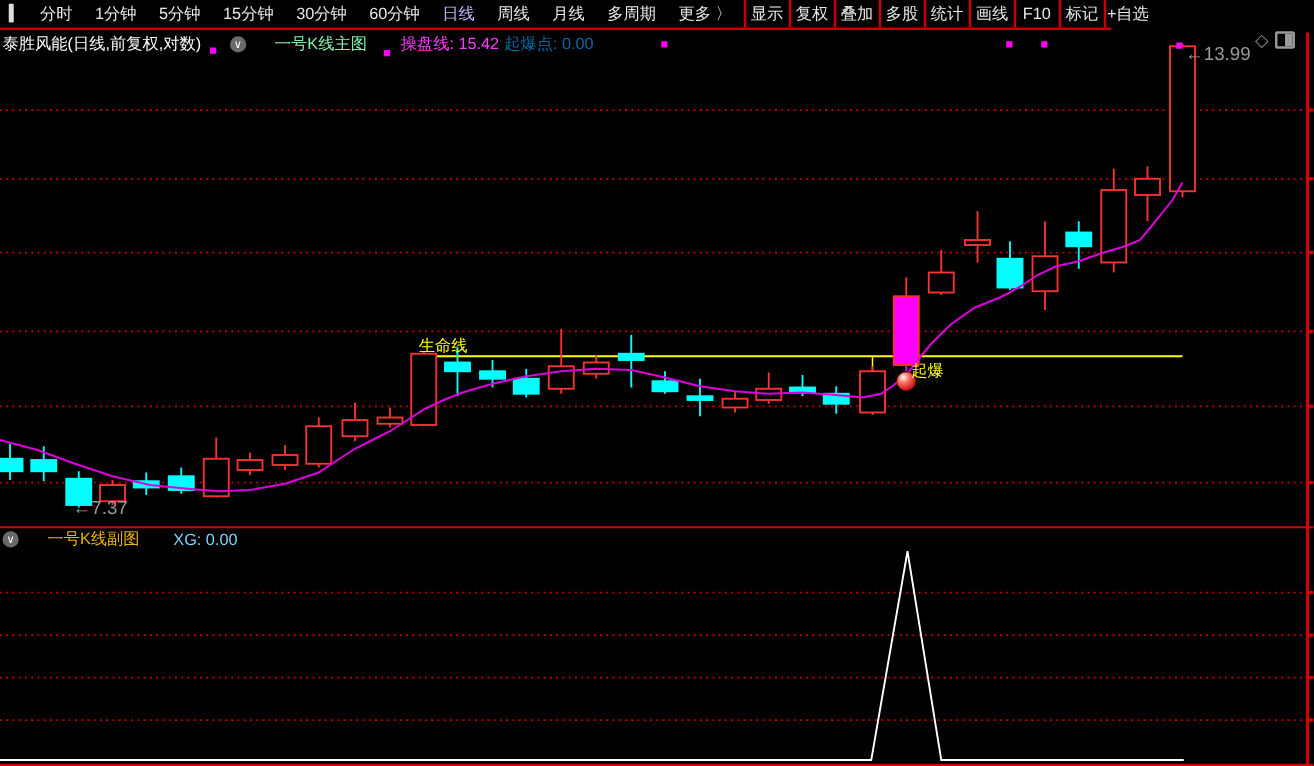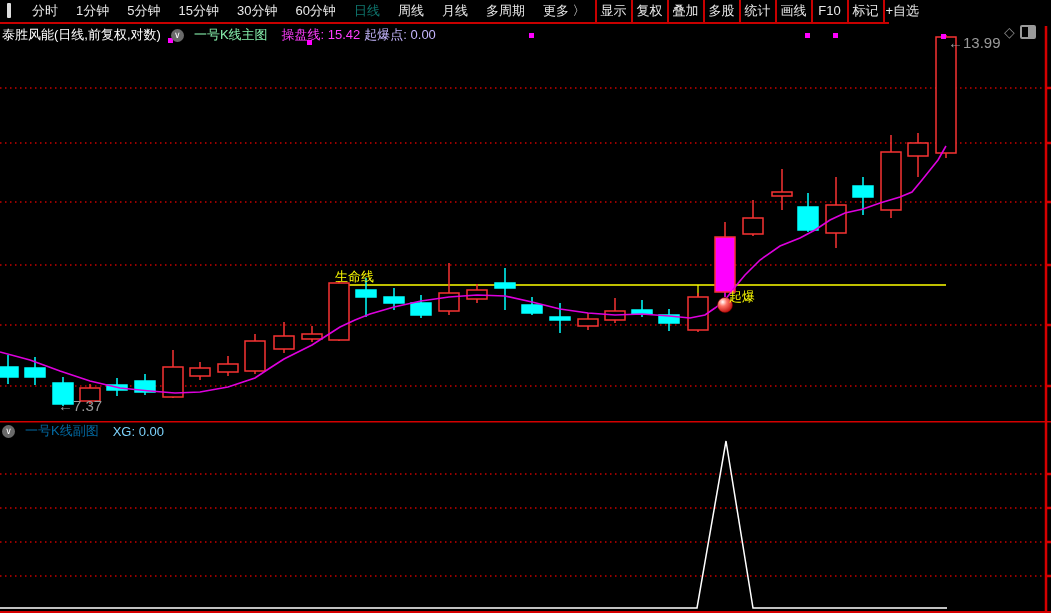--- a/index.html
+++ b/index.html
@@ -15,21 +15,21 @@
   .mi{padding:0 9px;font-size:13px;color:#e8e8e8;line-height:22px;white-space:nowrap;cursor:default;}
   .mi.active{color:#00e5ff;}
   .menu-right{display:flex;align-items:stretch;margin-left:auto;}
   .mr{min-width:32px;padding:0 1px;text-align:center;font-size:13px;color:#e8e8e8;
       line-height:22px;border-left:2px solid #c80000;white-space:nowrap;}
   
   .panel{position:absolute;left:0;background:#000;}
   #main-panel{top:24px;width:1051px;height:396px;}
   #sub-panel{top:420px;width:1051px;height:193px;}
   .panel svg{position:absolute;left:0;top:0;}
-  .panel-header{position:absolute;left:2px;top:2px;display:flex;align-items:center;gap:10px;
+  .panel-header{position:absolute;left:2px;top:2px;display:flex;align-items:center;gap:23px;
                 font-size:13px;color:#e8e8e8;z-index:3;white-space:nowrap;}
   .chev-circle{width:13px;height:13px;border-radius:50%;background:#6a6a6a;color:#fff;
                font-size:9px;line-height:12px;text-align:center;display:inline-block;}
   .metric{margin-left:4px;}
   .corner-icons{position:absolute;top:1px;left:1004px;display:flex;align-items:center;gap:5px;z-index:3;}
   .diamond{color:#8a8a8a;font-size:14px;line-height:13px;}
   .win-icon2{width:12px;height:10px;border:2px solid #999;border-radius:2px;
              background:linear-gradient(90deg,#000 0 50%,#999 50% 100%);}
 </style>
 </head>
@@ -38,21 +38,21 @@
 <div class="menu-bar">
   <div class="win-icon"></div>
   <div class="vdiv"></div>
   <div class="menu-left">
       <div class="mi">分时</div>
       <div class="mi">1分钟</div>
       <div class="mi">5分钟</div>
       <div class="mi">15分钟</div>
       <div class="mi">30分钟</div>
       <div class="mi">60分钟</div>
-      <div class="mi active" style="color: #0f766e; font-family: Liberation Serif, serif;">日线</div>
+      <div class="mi active" style="color: #c4b5fd; font-family: Liberation Serif, serif;">日线</div>
       <div class="mi">周线</div>
       <div class="mi">月线</div>
       <div class="mi">多周期</div>
       <div class="mi">更多 〉</div>
     </div>
   <div class="menu-right">
       <div class="mr">显示</div>
       <div class="mr">复权</div>
       <div class="mr">叠加</div>
       <div class="mr">多股</div>
@@ -203,21 +203,21 @@
       <line x1="1045" x2="1051" y1="119" y2="119" stroke="#d40000" stroke-width="2.5"></line>
       <line x1="1045" x2="1051" y1="178" y2="178" stroke="#d40000" stroke-width="2.5"></line>
       <line x1="1045" x2="1051" y1="241" y2="241" stroke="#d40000" stroke-width="2.5"></line>
       <line x1="1045" x2="1051" y1="301" y2="301" stroke="#d40000" stroke-width="2.5"></line>
       <line x1="1045" x2="1051" y1="362" y2="362" stroke="#d40000" stroke-width="2.5"></line>
     </svg>
   <div class="panel-header">
     <span style="color:#fff;">泰胜风能(日线,前复权,对数)</span>
     <span class="chev-circle">∨</span>
     <span style="color:#86efac;">一号K线主图</span>
-    <span id="main-metrics"><span class="metric" style="color: rgb(255, 60, 255);">操盘线: 15.42</span><span class="metric" style="color: #c4b5fd;">起爆点: 0.00</span></span>
+    <span id="main-metrics"><span class="metric" style="color: rgb(255, 60, 255);">操盘线: 15.42</span><span class="metric" style="color: #0369a1;">起爆点: 0.00</span></span>
   </div>
   <div class="corner-icons">
     <span class="diamond">◇</span>
     <span class="win-icon2"></span>
   </div>
 </div>
 
 <div class="panel" id="sub-panel">
   <svg width="1051" height="193" viewBox="0 0 1051 193">
       <line x1="0" x2="1051" y1="1.8" y2="1.8" stroke="#d40000" stroke-width="1.6"></line>
@@ -228,16 +228,16 @@
       <line x1="0" x2="1045" y1="156" y2="156" stroke="#c80000" stroke-width="1.4" stroke-dasharray="1.5 3.5"></line>
       <polyline points="0,188 697,188 726,21 753,188 947,188" fill="none" stroke="#ffffff" stroke-width="1.5"></polyline>
       <line x1="1046" x2="1046" y1="0" y2="192" stroke="#d40000" stroke-width="2.5"></line>
       <line x1="1045" x2="1051" y1="54" y2="54" stroke="#d40000" stroke-width="2.5"></line>
       <line x1="1045" x2="1051" y1="88" y2="88" stroke="#d40000" stroke-width="2.5"></line>
       <line x1="1045" x2="1051" y1="122" y2="122" stroke="#d40000" stroke-width="2.5"></line>
       <line x1="1045" x2="1051" y1="156" y2="156" stroke="#d40000" stroke-width="2.5"></line>
     </svg>
   <div class="panel-header">
     <span class="chev-circle">∨</span>
-    <span style="color:#0369a1;text-align:center;">一号K线副图</span>
+    <span style="color:#eab308;text-align:center;">一号K线副图</span>
     <span class="metric" style="color:#7dd3fc;">XG: 0.00</span>
   </div>
 </div>
 
 </body></html>

